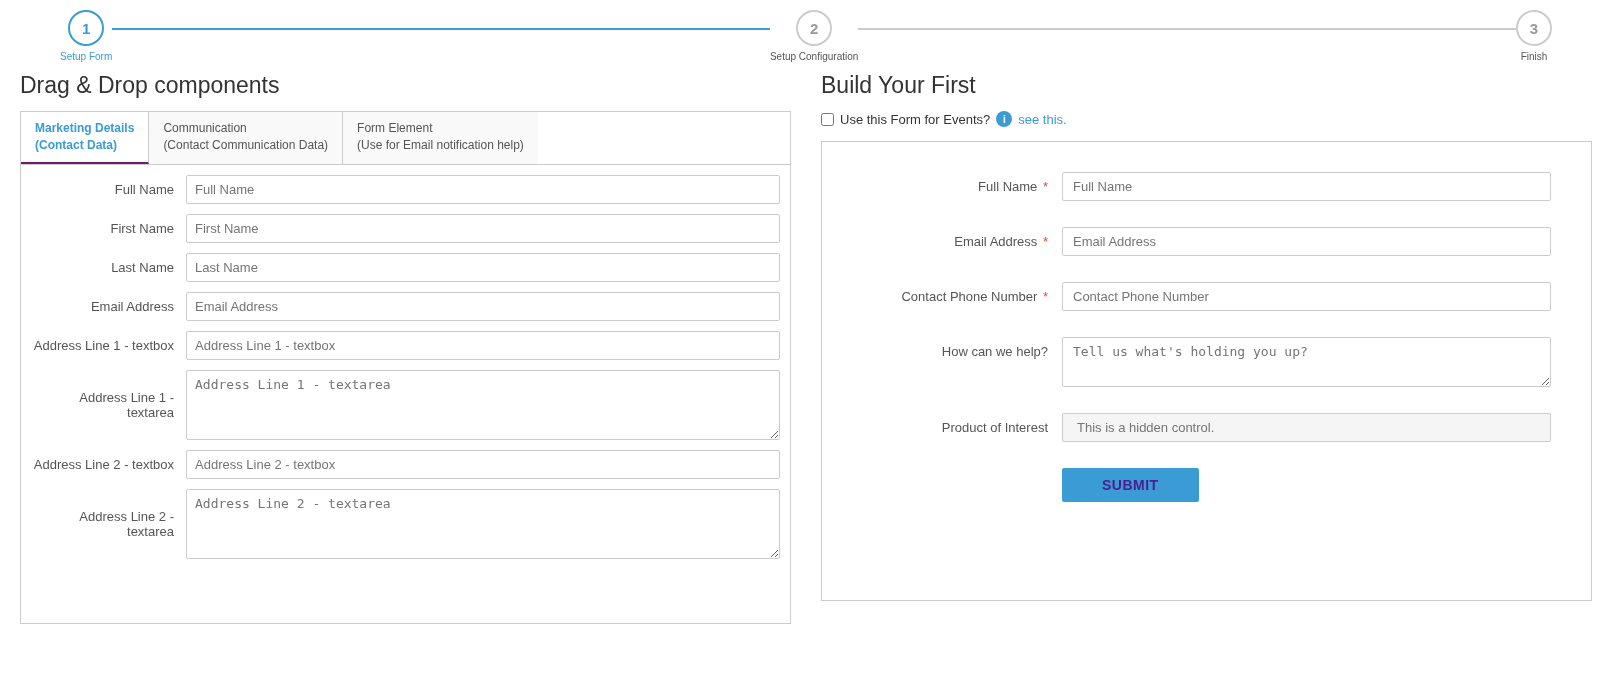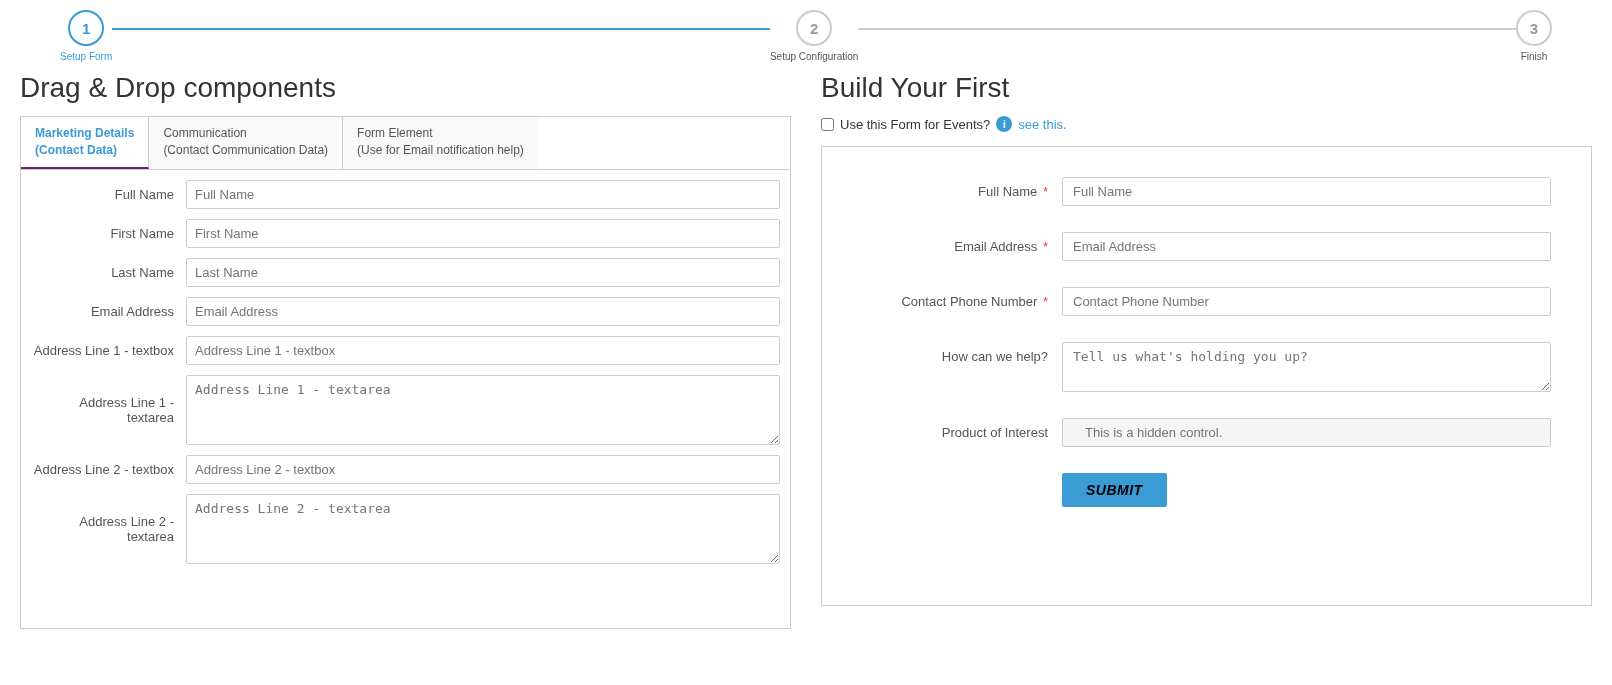--- a/index.html
+++ b/index.html
@@ -53,21 +53,21 @@
     
     .main-layout {
       display: flex;
       padding: 10px 20px 0 20px;
       gap: 30px;
     }
     .left-panel { flex: 1; min-width: 0; }
     .right-panel { flex: 1; min-width: 0; }
 
     .section-title {
-      font-size: 28px;
+      font-size: 23px;
       font-weight: 300;
       color: #333;
       margin-bottom: 12px;
     }
 
     
     .tabs {
       display: flex;
       border: 1px solid #ccc;
       border-bottom: none;
@@ -188,37 +188,36 @@
       padding: 6px 10px;
       font-size: 13px;
       color: #999;
       border-radius: 2px;
       height: 50px;
       resize: vertical;
     }
     .form-builder-hidden {
       flex: 1;
       border: 1px solid #ccc;
-      padding: 6px 22px;
+      padding: 6px 14px;
       font-size: 13px;
       color: #7f1d1d;
       background: #f5f5f5;
       border-radius: 2px;
     }
     .submit-btn {
       background: #3a9bd5;
-      color: #000000;
+      color: #4c1d95;
       border: none;
-      padding: 9px 24px;
+      padding: 9px 40px;
       font-size: 14px;
       font-weight: bold;
       cursor: pointer;
       border-radius: 2px;
       letter-spacing: 0.5px;
-      font-style: italic;
     }
     .submit-row {
       display: flex;
       margin-left: 200px;
       margin-top: 6px;
     }
 
     
     .form-list-container::-webkit-scrollbar { width: 8px; }
     .form-list-container::-webkit-scrollbar-track { background: #f1f1f1; }

